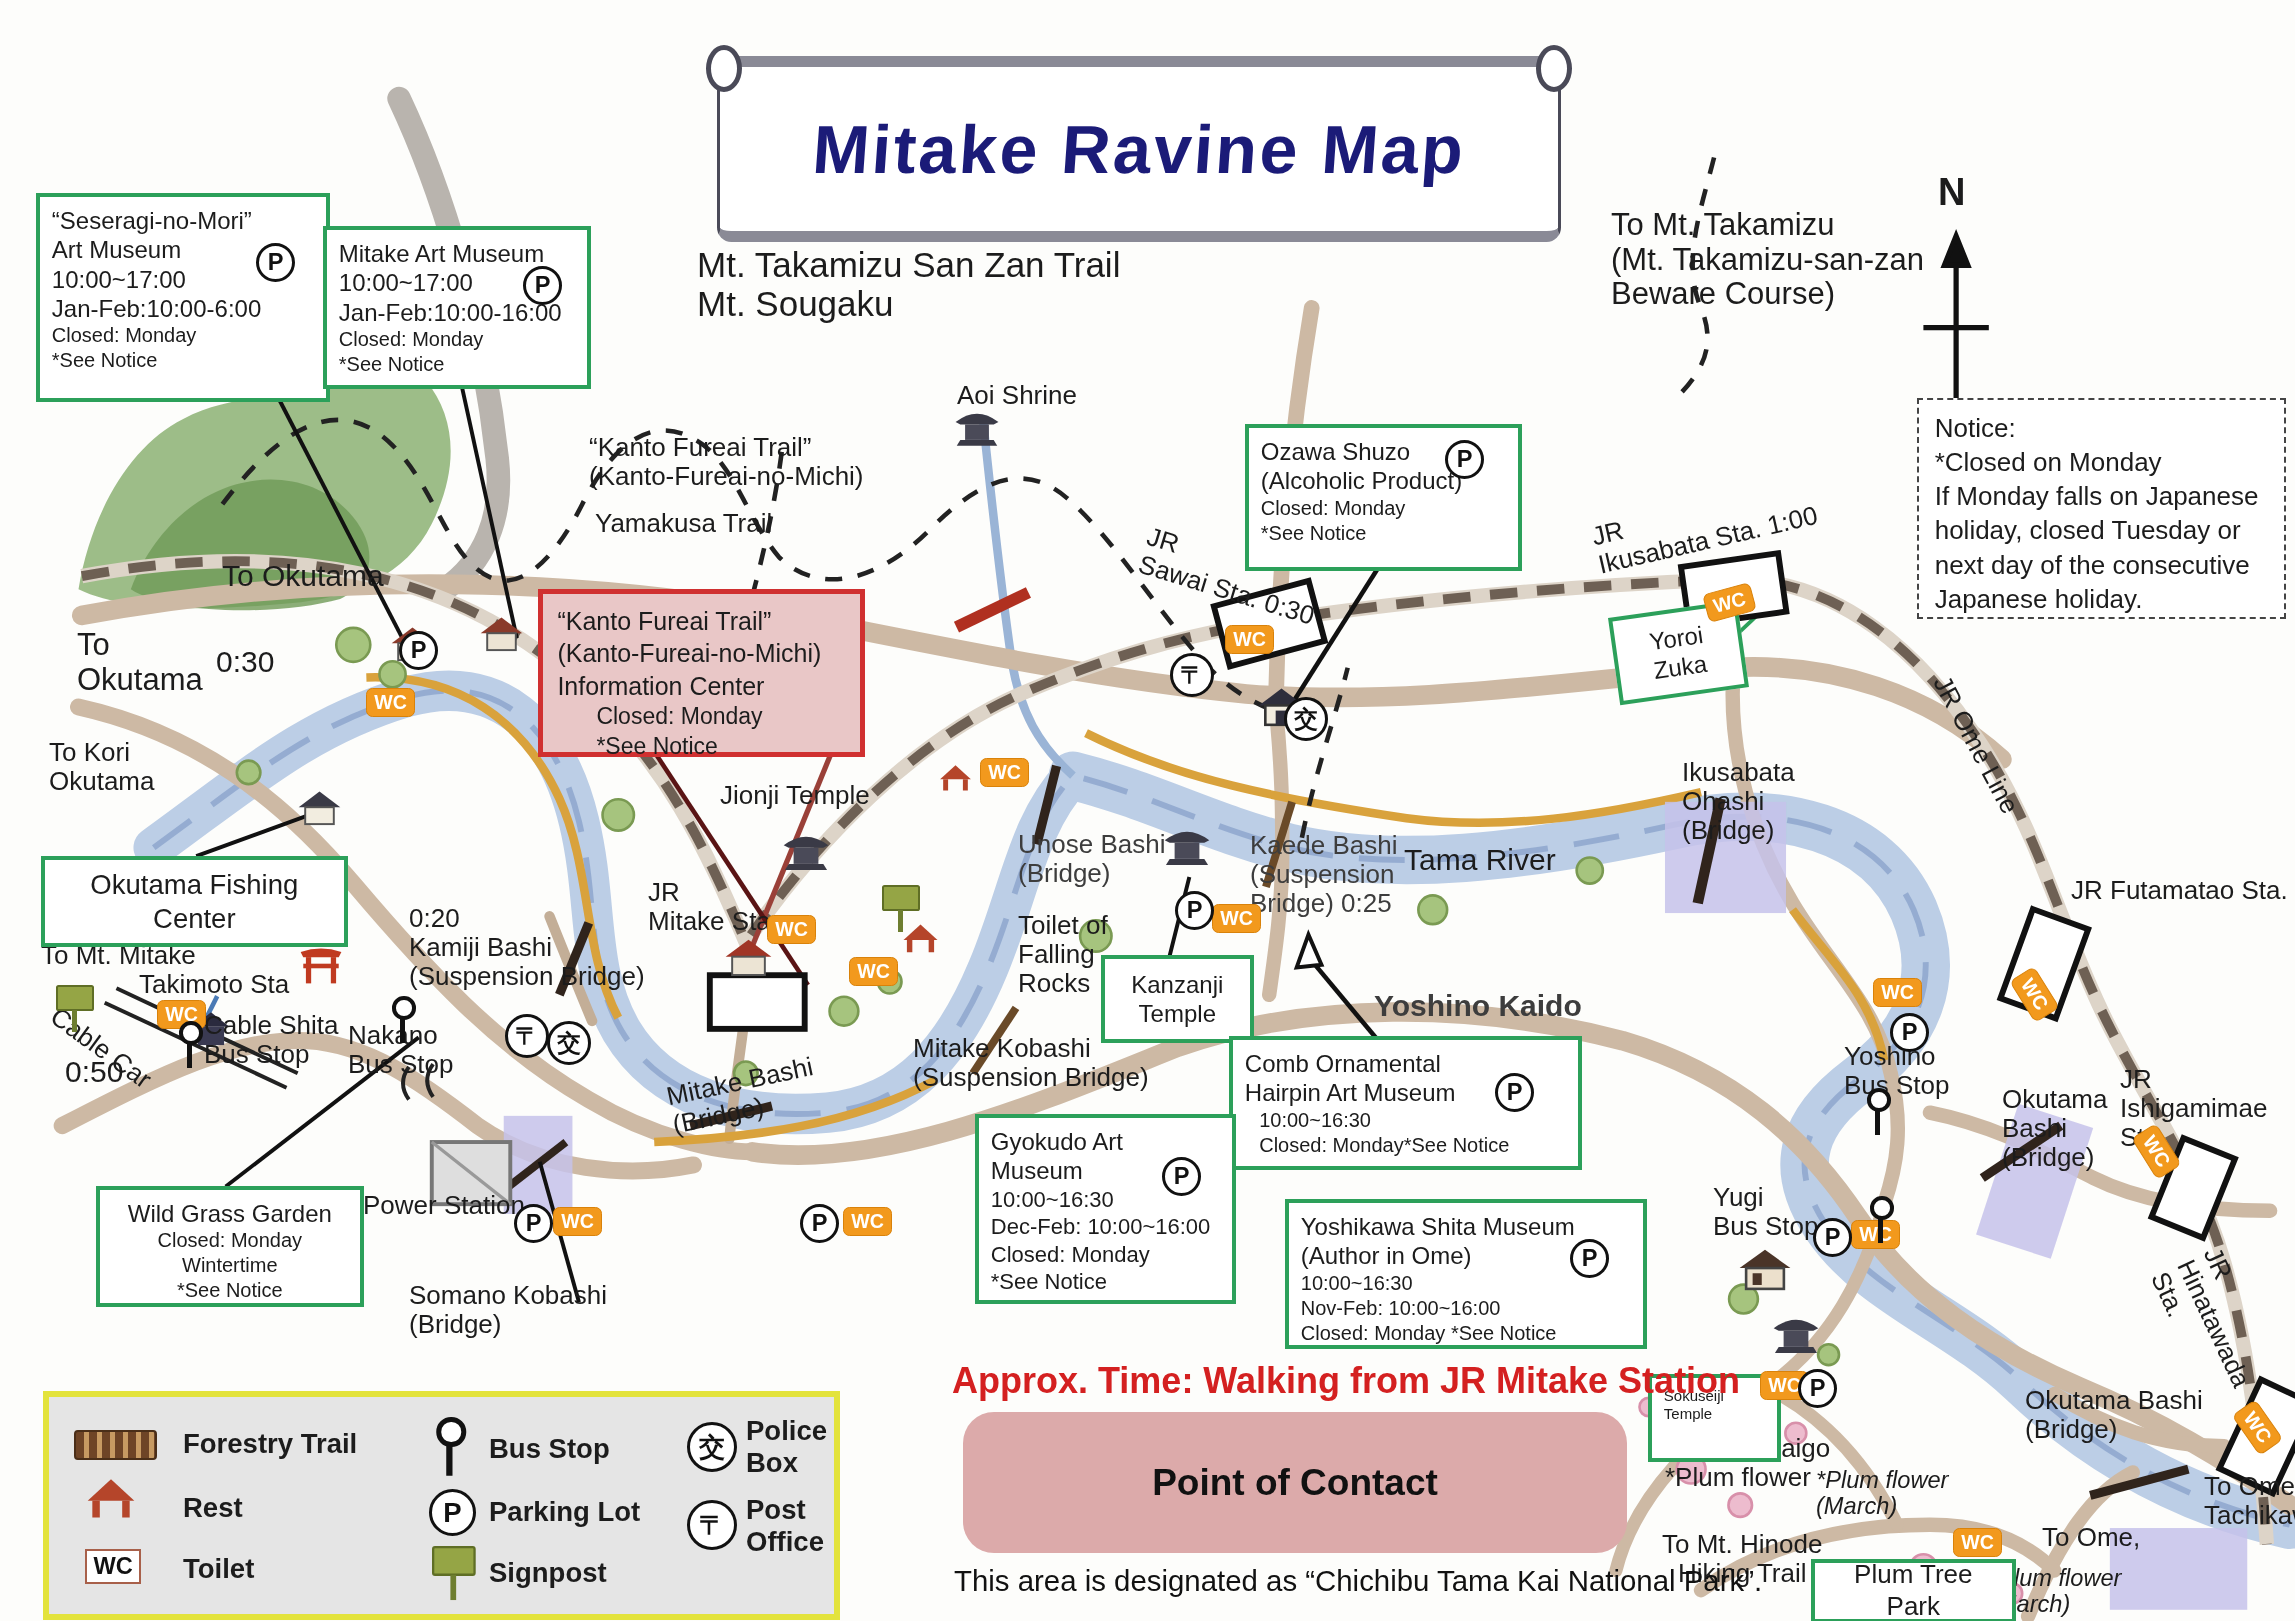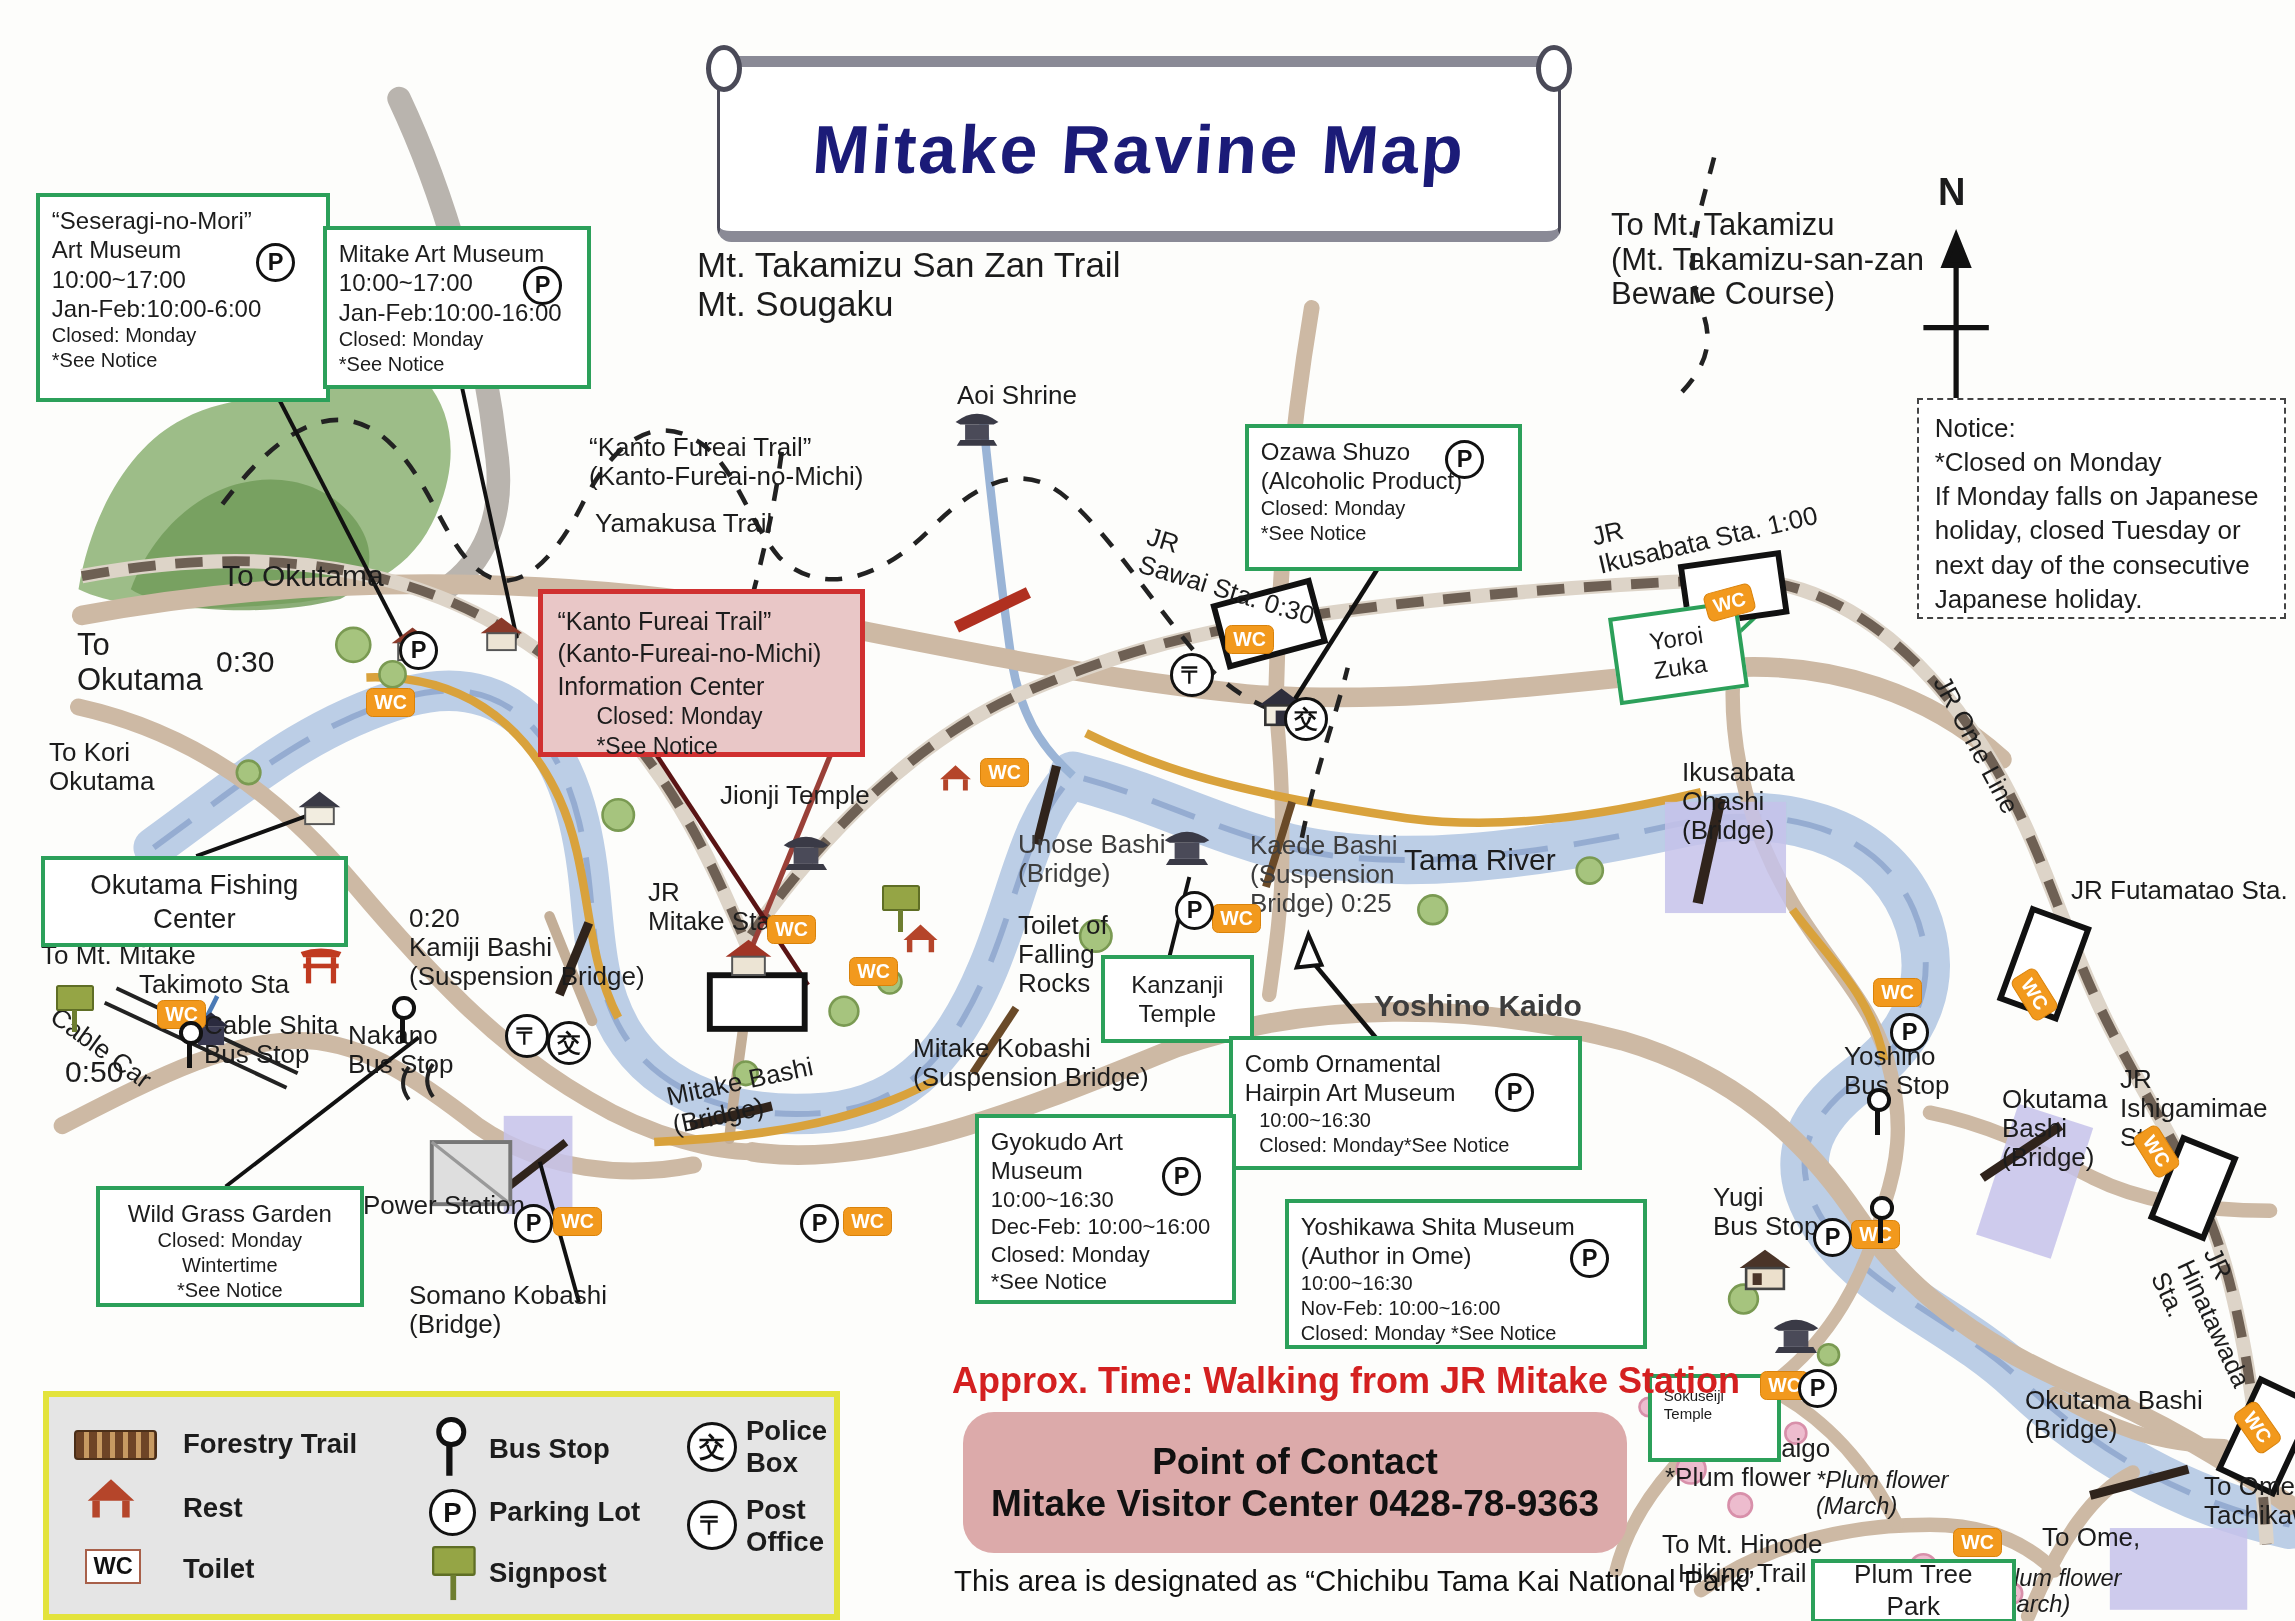--- a/index.html
+++ b/index.html
@@ -264,21 +264,20 @@
 </div>
 <div class="box" style="left:1648px;top:1374px;width:101px;height:62px;font-size:15px">
   <div class="pre">Sokuseiji
 Temple</div>
 </div>
 <div class="box cbox" style="left:1811px;top:1559px;width:173px;height:38px;font-size:26px">
   <div class="pre">Plum Tree Park</div>
 </div>
 <div class="contact">
   <div class="l1">Point of Contact</div>
-  <div class="l2">Mitake Visitor Center 0428-78-9363</div>
 </div>
 
 <div class="heading-red" style="left:952px;top:1360px">Approx. Time: Walking from JR Mitake Station</div>
 <div class="footnote" style="left:954px;top:1564px">This area is designated as “Chichibu Tama Kai National Park”.</div>
 
 <div class="lbl lg" style="left:222px;top:559px">To Okutama</div>
 <div class="lbl xl pre" style="left:77px;top:628px">To
 Okutama</div>
 <div class="lbl lg" style="left:216px;top:645px">0:30</div>
 <div class="lbl pre" style="left:49px;top:738px">To Kori

